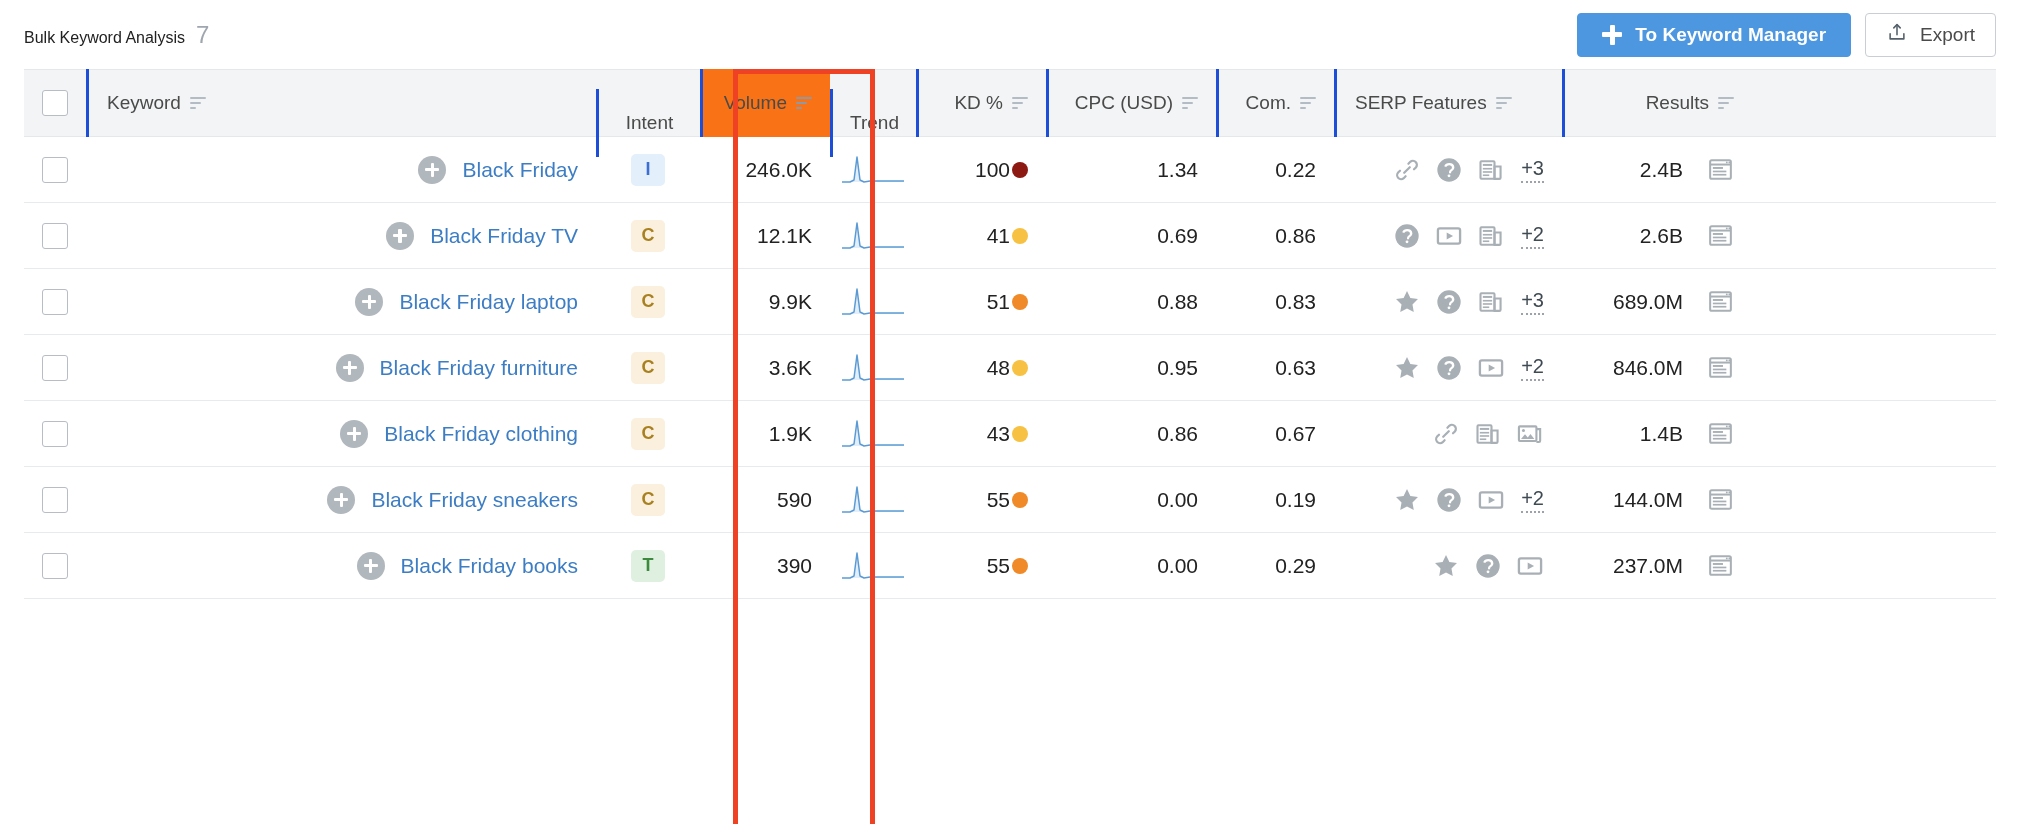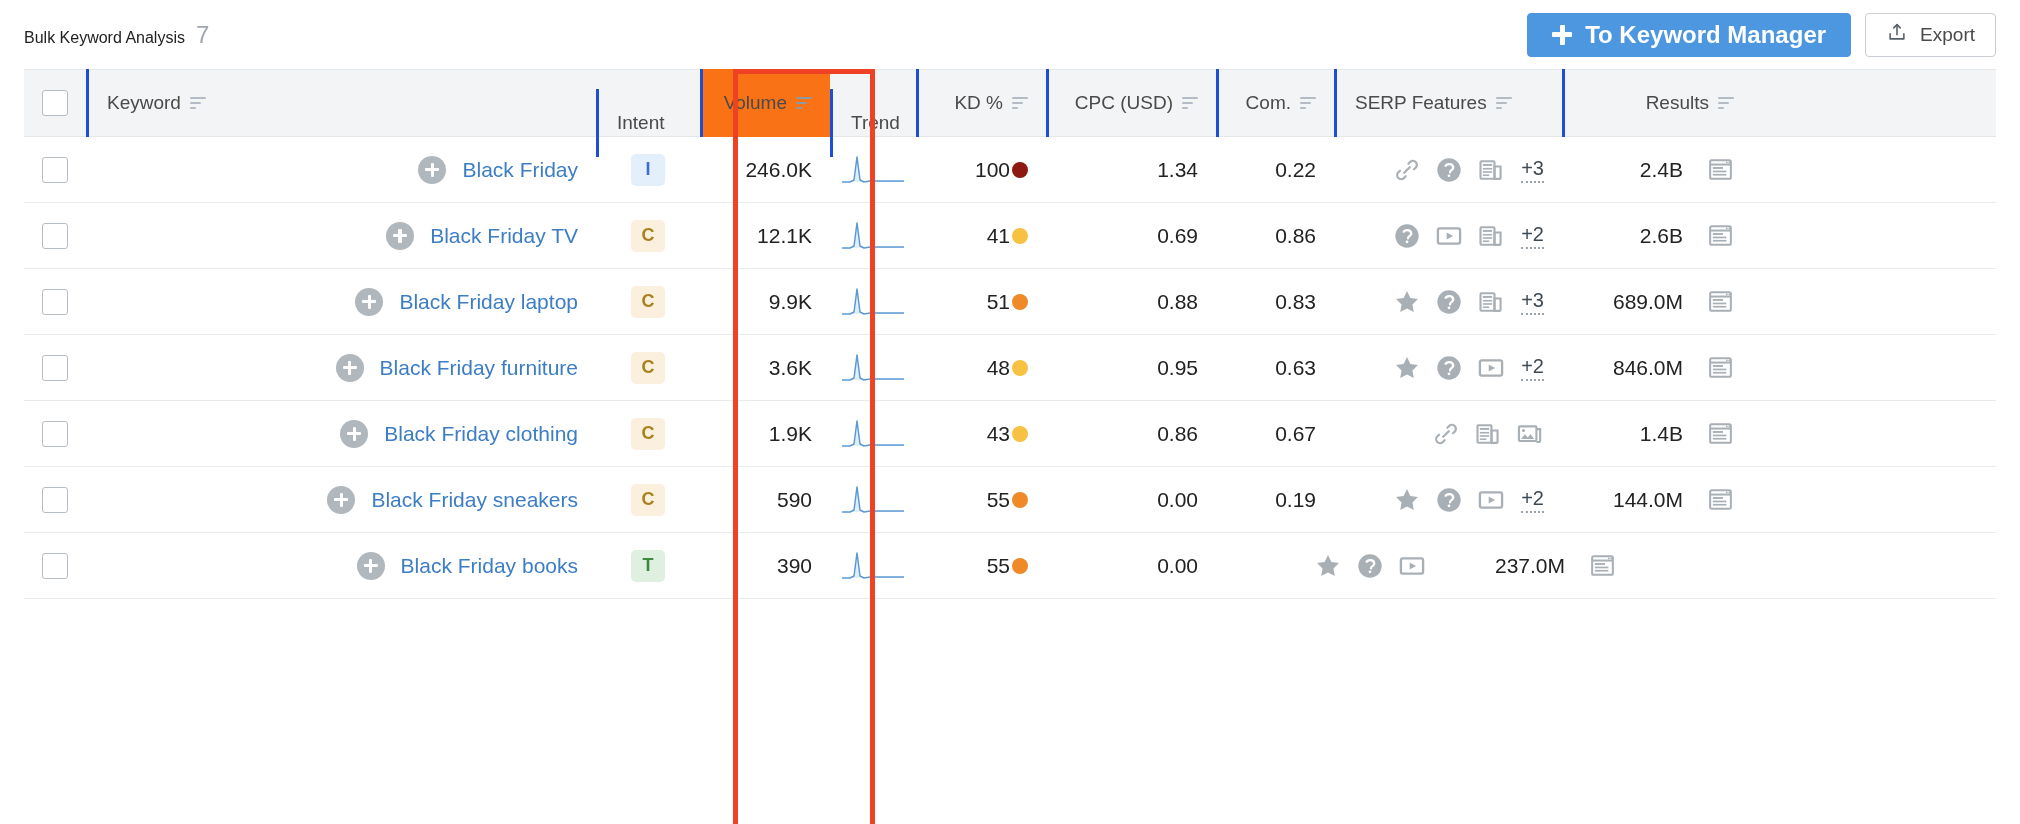--- a/index.html
+++ b/index.html
@@ -18,21 +18,21 @@
     display: flex; align-items: center; padding: 0 24px;
   }
   .title-wrap { display: flex; align-items: baseline; gap: 11px; }
   .title-count { font-size: 24px; color: #9fa6ad; font-weight: normal; }
   .topbar-actions { margin-left: auto; display: flex; align-items: center; gap: 14px; }
 
   .btn-primary {
     display: flex; align-items: center; justify-content: center; gap: 13px;
     height: 44px; padding: 0 24px;
     background: #4d96e0; border: 1px solid #4d96e0; border-radius: 4px;
-    color: #ffffff; font-size: 24px; font-weight: bold; cursor: pointer;
+    color: #ffffff; font-size: 19px; font-weight: bold; cursor: pointer;
     white-space: nowrap;
   }
   .btn-primary .plus {
     display: inline-block; width: 20px; height: 20px; position: relative;
   }
   .btn-primary .plus::before, .btn-primary .plus::after {
     content: ""; position: absolute; background: #ffffff; border-radius: 1px;
   }
   .btn-primary .plus::before { left: 0; top: 7.5px; width: 20px; height: 5px; }
   .btn-primary .plus::after { top: 0; left: 7.5px; height: 20px; width: 5px; }
@@ -51,21 +51,21 @@
     background: #f2f4f5; border-top: 1px solid #e4e8ea; border-bottom: 1px solid #e4e8ea;
   }
   .th {
     height: 68px; display: flex; align-items: center; gap: 9px;
     font-size: 19px; color: #4a4a4a; padding: 0 18px;
     border-left: 3px solid #1d4ed8; cursor: pointer; position: relative;
   }
   .th.first { border-left: none; }
   .th.sorted { background: #f97316; }
   .th.r { justify-content: flex-end; }
-  .th.c { justify-content: flex-start; margin-top: 40px; }
+  .th.c { justify-content: center; margin-top: 40px; }
   .th.l { justify-content: flex-start; }
 
   .sorticon { display: inline-block; width: 16px; height: 13px; position: relative; flex: 0 0 auto; }
   .sorticon i {
     position: absolute; left: 0; height: 2.5px; background: #b3bcc4; border-radius: 1px; display: block;
   }
   .sorticon i:nth-child(1) { top: 0; width: 16px; }
   .sorticon i:nth-child(2) { top: 5px; width: 11px; }
   .sorticon i:nth-child(3) { top: 10px; width: 6px; }
   .th.sorted .sorticon i { background: #8f99a3; }
@@ -708,20 +708,21 @@
               </svg>
             </span>
           </div>
           <div class="td r c-kd">
             <span class="kd-cell">
               <span>55</span>
               <span class="kd-dot" style="background:#f08a28"></span>
             </span>
           </div>
           <div class="td r c-cpc">0.00</div>
+          <div class="td r c-com">0.29</div>
           <div class="td l c-serp">
             <span class="serp-cell">
               <span class="serp-ico"><svg class="" viewBox="0 0 24 24" fill="currentColor">
                   <path d="M12 2.6l2.9 5.9 6.5.95-4.7 4.6 1.1 6.5L12 17.5l-5.8 3.05 1.1-6.5-4.7-4.6 6.5-.95z"></path>
                 </svg></span>
               <span class="serp-ico"><svg class="" viewBox="0 0 24 24" fill="currentColor">
                   <circle cx="12" cy="12" r="10"></circle>
                   <path d="M12 14.2c0-1.4.5-1.9 1.4-2.6.7-.6 1.1-1 1.1-1.8 0-1.1-.9-1.9-2.3-1.9-1.2 0-2.1.6-2.5 1.6l-1.8-.8c.6-1.6 2.2-2.6 4.3-2.6 2.6 0 4.4 1.4 4.4 3.5 0 1.4-.6 2.2-1.7 3-.9.7-1.1 1-1.1 1.8v.4h-1.8v-.6z" fill="#ffffff"></path>
                   <circle cx="12" cy="17" r="1.2" fill="#ffffff"></circle>
                 </svg></span>

